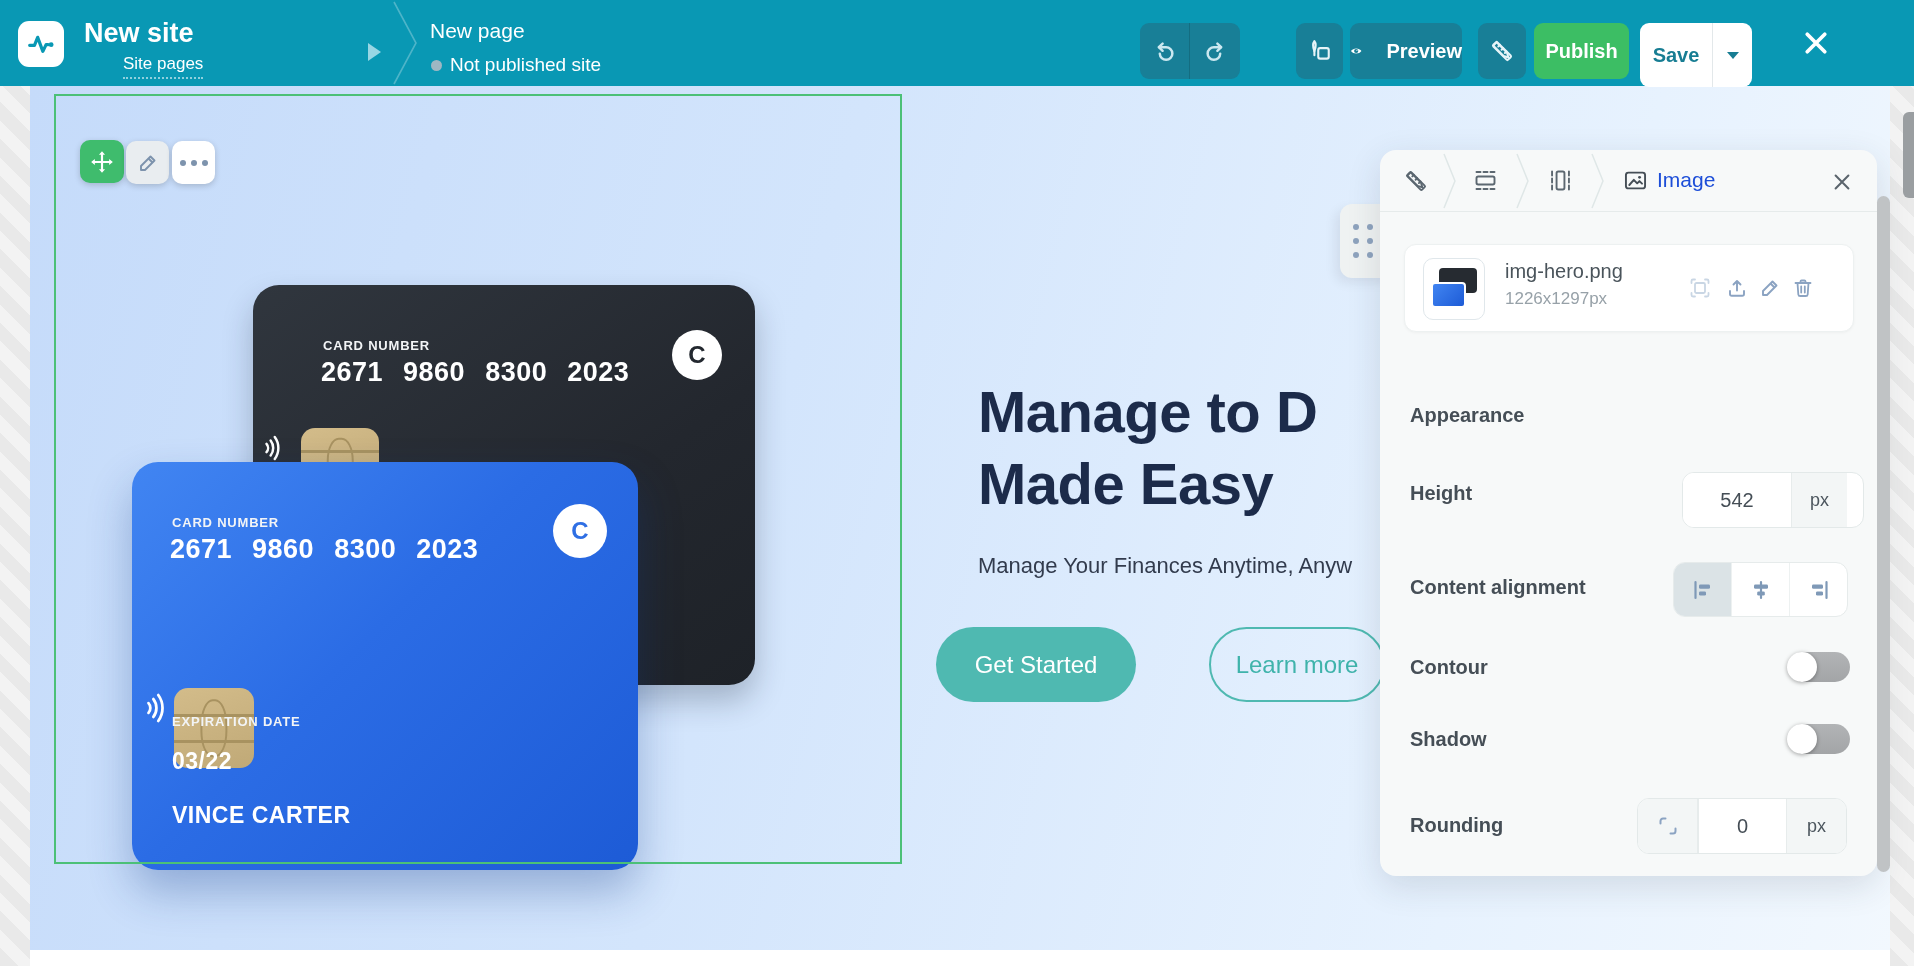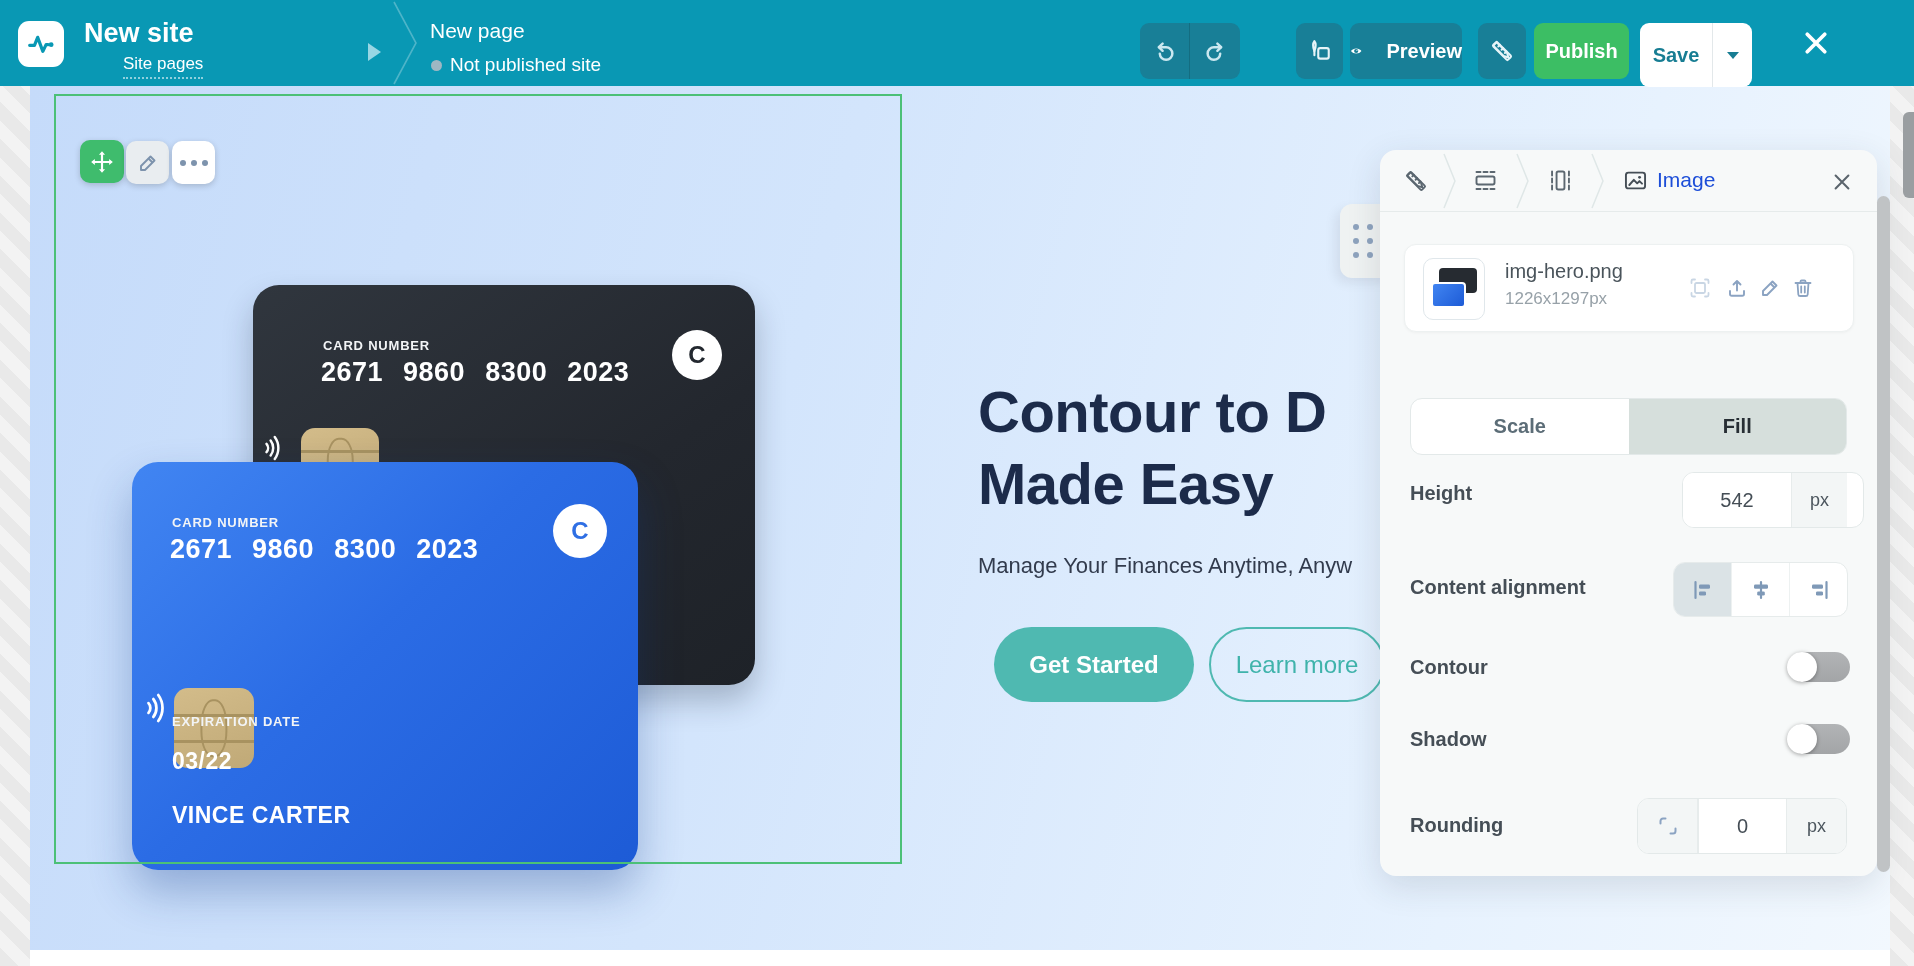--- a/index.html
+++ b/index.html
@@ -30,21 +30,21 @@
   
   .gutter{position:absolute;top:86px;height:880px;background:repeating-linear-gradient(45deg,#e9e9e9 0 13px,#f3f3f3 13px 26px);z-index:1;}
   .sb{position:absolute;border-radius:7px;z-index:90;}
 
   
   .canvas{position:absolute;left:30px;top:86px;width:1860px;height:880px;overflow:hidden;background:linear-gradient(105deg,#c5dbfa 0%,#d3e5fc 40%,#e7f2fe 78%,#f2f8fe 100%);z-index:2;}
   .hero-bottom{position:absolute;left:0;top:864px;width:1860px;height:16px;background:#ffffff;}
   .h1{position:absolute;left:948px;top:290px;font-size:58px;line-height:72px;font-weight:800;color:#1C2B4A;letter-spacing:-.5px;}
   .lede{position:absolute;left:948px;top:467px;font-size:22px;color:#323B4D;}
   .cta{position:absolute;top:541px;height:75px;border-radius:38px;display:flex;align-items:center;justify-content:center;font-size:24px;cursor:pointer;}
-  .cta-primary{left:964px;width:200px;background:#4FB9B1;color:#fff;font-weight:700;}
+  .cta-primary{left:906px;width:200px;background:#4FB9B1;color:#fff;font-weight:400;}
   .cta-secondary{left:1179px;width:176px;border:2px solid #4FB9B1;color:#3FB3AB;}
 
   
   .sel-outline{position:absolute;left:54px;top:94px;width:848px;height:770px;border:2px solid #4CC077;z-index:5;pointer-events:none;}
   .sel-btn{position:absolute;width:43px;height:43px;border-radius:10px;display:flex;align-items:center;justify-content:center;box-shadow:0 2px 6px rgba(0,0,0,.18);z-index:6;cursor:pointer;}
   .dots3{display:flex;gap:5px;}
   .dots3 i{width:6px;height:6px;border-radius:50%;background:#7D93AD;}
 
   
   .card{position:absolute;border-radius:26px;color:#fff;}
@@ -178,21 +178,21 @@
         </svg>
     </div>
   </div>
 
   <div class="gutter" style="left:0;width:30px;"></div>
   <div class="gutter" style="left:1890px;width:24px;"></div>
 
   <div class="canvas">
 
     <div class="h1">
-      <div>Contour to D</div>
+      <div>Manage to D</div>
       <div>Made Easy</div>
     </div>
     <div class="lede">Manage Your Finances Anytime, Anyw</div>
     <div class="cta cta-primary">Get Started</div>
     <div class="cta cta-secondary">Learn more</div>
 
     <div class="card card-dark">
       <div class="card-label" style="left:70px;top:53px;">CARD NUMBER</div>
       <div class="card-number" style="left:68px;top:72px;">2671 9860 8300 2023</div>
       <div class="brand" style="left:419px;top:45px;width:50px;height:50px;font-size:24px;color:#23282F;">C</div>
@@ -331,24 +331,20 @@
       <span class="file-act" style="left:386px;">
         <svg width="24" height="24" viewBox="0 0 24 24" fill="none" stroke="#8BA3C2" stroke-width="1.8" stroke-linecap="round" stroke-linejoin="round">
           <path d="M4.5 7h15M9.5 7V5.6a1.1 1.1 0 0 1 1.1-1.1h2.8a1.1 1.1 0 0 1 1.1 1.1V7"></path>
           <path d="M6.5 7l.8 11.3a1.9 1.9 0 0 0 1.9 1.7h5.6a1.9 1.9 0 0 0 1.9-1.7L17.5 7"></path>
           <path d="M10.2 10.5v6M13.8 10.5v6"></path>
         </svg>
       </span>
     </div>
 
     <div class="p-label" style="top:212px;margin-top:42px;">Appearance</div>
-    <div class="seg2">
-      <div class="off">Scale</div>
-      <div class="on">Fill</div>
-    </div>
 
     <div class="p-label" style="top:332px;">Height</div>
     <div class="input-group" style="left:302px;top:322px;width:182px;">
       <div class="ig-seg ig-input" style="width:108px;">542</div>
       <div class="ig-seg ig-suffix" style="width:56px;">px</div>
     </div>
 
     <div class="p-label" style="top:426px;">Content alignment</div>
     <div class="seg3">
       <div class="on">

